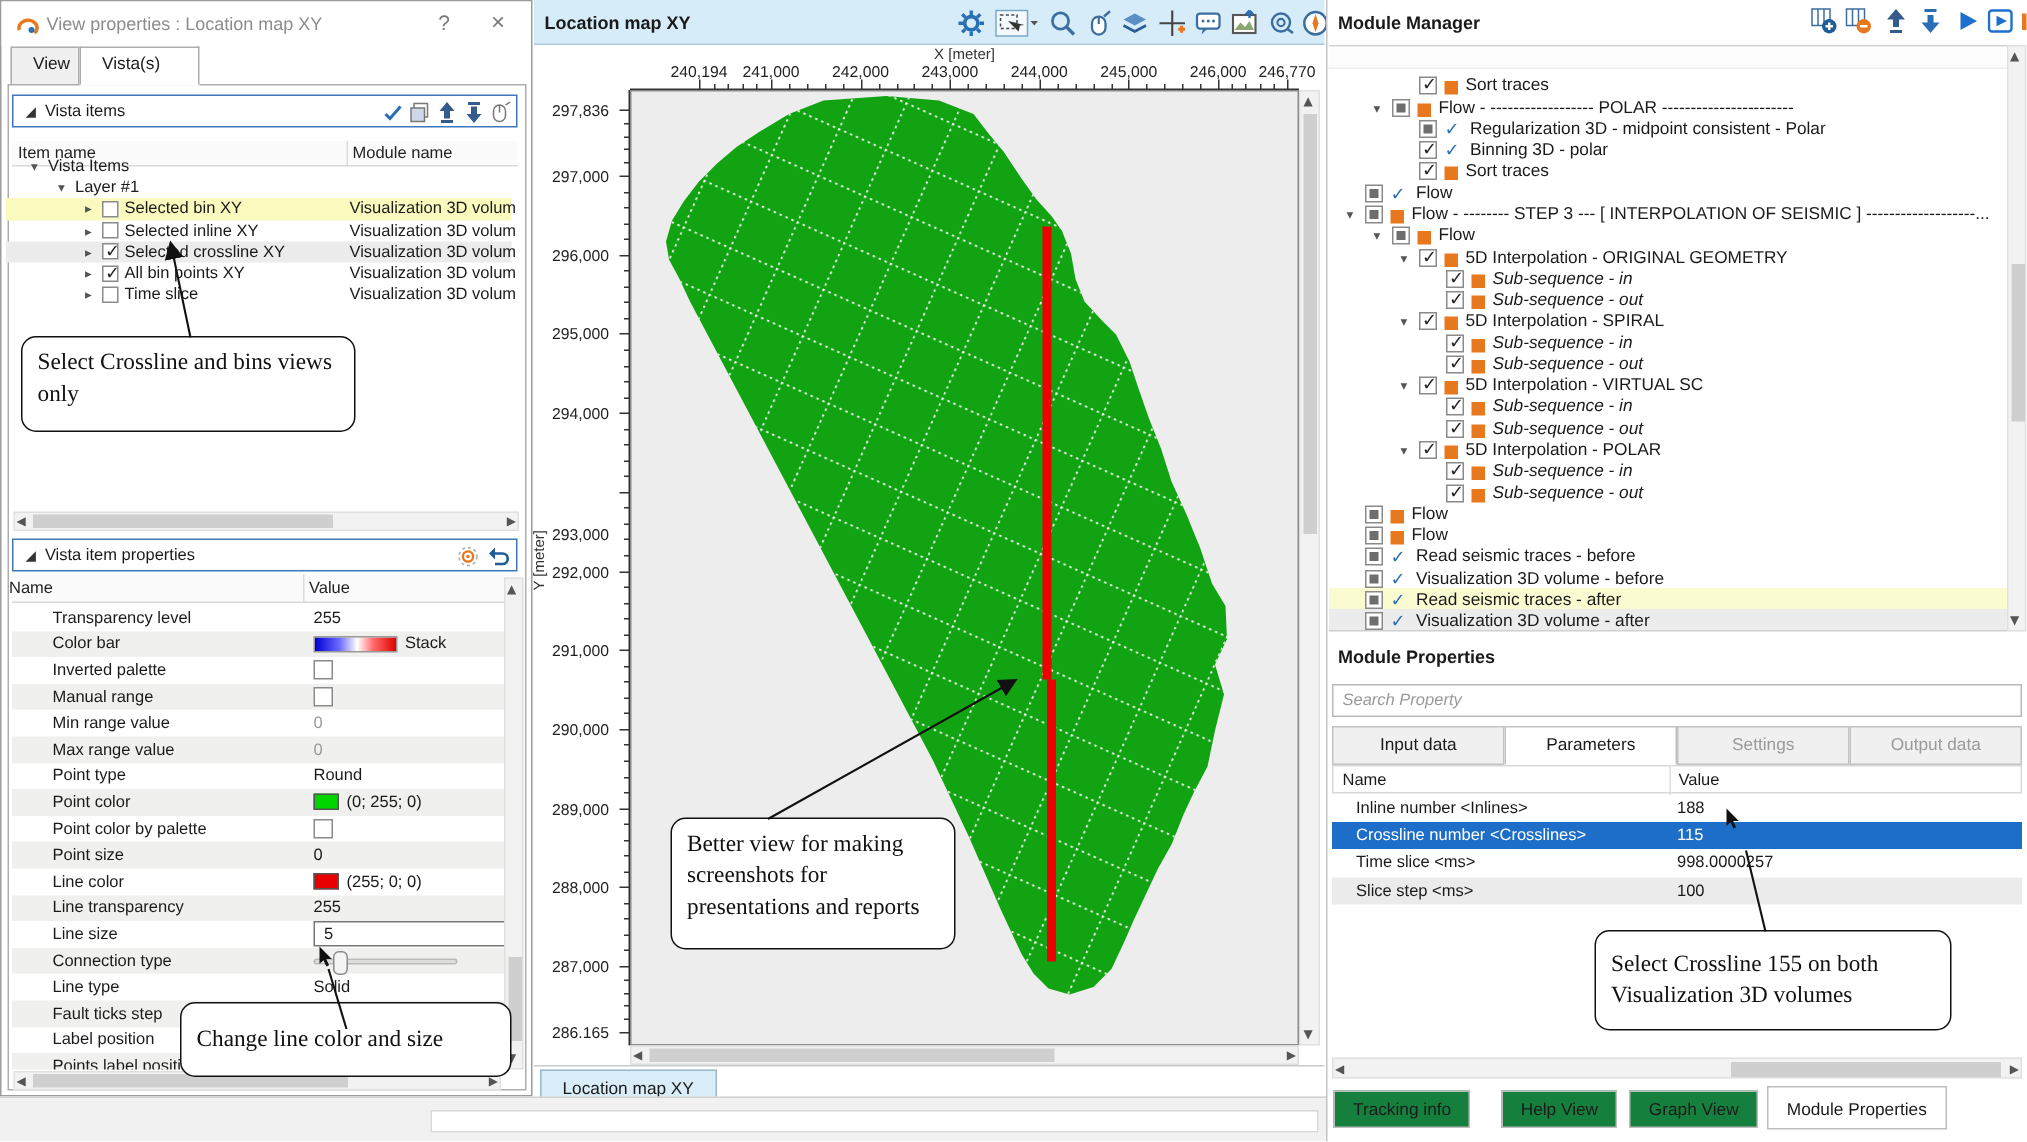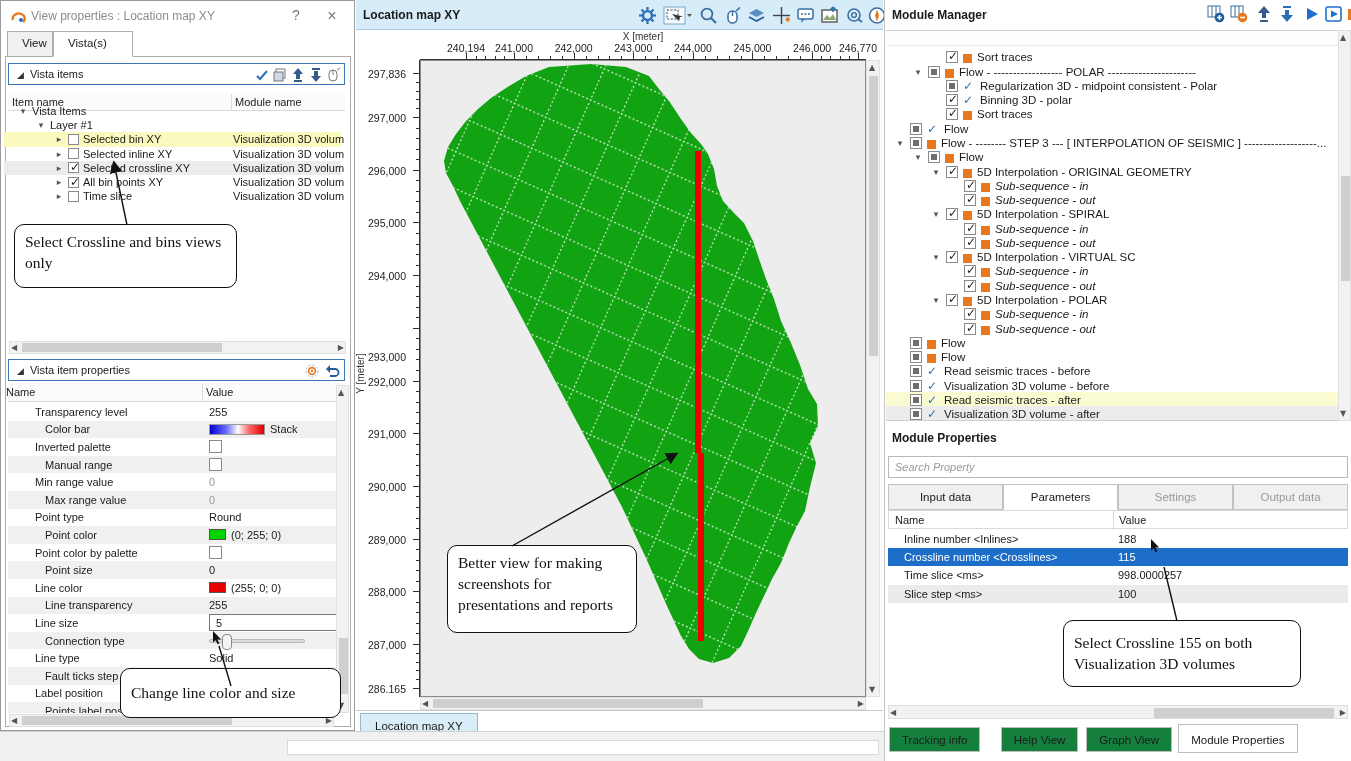--- a/index.html
+++ b/index.html
@@ -34,21 +34,21 @@
   .grp-header .ic { position:absolute; top:3px; width:16px; height:16px; }
   .cols-header { position:absolute; left:3px; width:337px; height:17px; background:#fbfbfb; border-bottom:1px solid #d9d9d9; color:#222; }
   .col-div { position:absolute; top:0; width:1px; height:17px; background:#dcdcdc; }
   .vtree-row { position:absolute; left:3px; width:337px; height:14.2px; display:flex; align-items:center; gap:4px; }
   .vtree-row .lbl { white-space:nowrap; }
   .vtree-row .mod { position:absolute; left:229px; white-space:nowrap; }
   .vtree-row.hl-yellow { background:#fafabe; }
   .vtree-row.hl-sel { background:#ececec; }
   .vtree-row .cb { width:11px; height:11px; }
   .vp-row { position:absolute; left:3px; width:331px; height:17.6px; display:flex; align-items:center; }
-  .vp-row.stripe { background:#f0f0ee;padding-left:10px; }
+  .vp-row.stripe { background:#f0f0ee; }
   .vp-row .nm { padding-left:27px; white-space:nowrap; }
   .vp-row .val { position:absolute; left:201px; display:flex; align-items:center; gap:5px; white-space:nowrap; }
   .vp-row .dim { color:#9a9a9a; }
   .swatch { display:inline-block; width:17px; height:11px; border:1px solid #555; }
   .gradbar { display:inline-block; width:56px; height:11px; border:1px solid #999;
      background:linear-gradient(90deg,#0000d0,#6a6aff 30%,#ffffff 52%,#ff6a6a 72%,#e00000); }
   .mini-input { width:128px; height:17px; border:1px solid #777; background:#fff; padding-left:6px; line-height:16px; }
   .slider-track { position:relative; width:96px; height:4px; background:#ddd; border:1px solid #bbb; border-radius:2px; }
   .slider-thumb { position:absolute; left:12px; top:-6px; width:10px; height:16px; background:#f4f4f4; border:1px solid #8a8a8a; border-radius:4px; }
 

